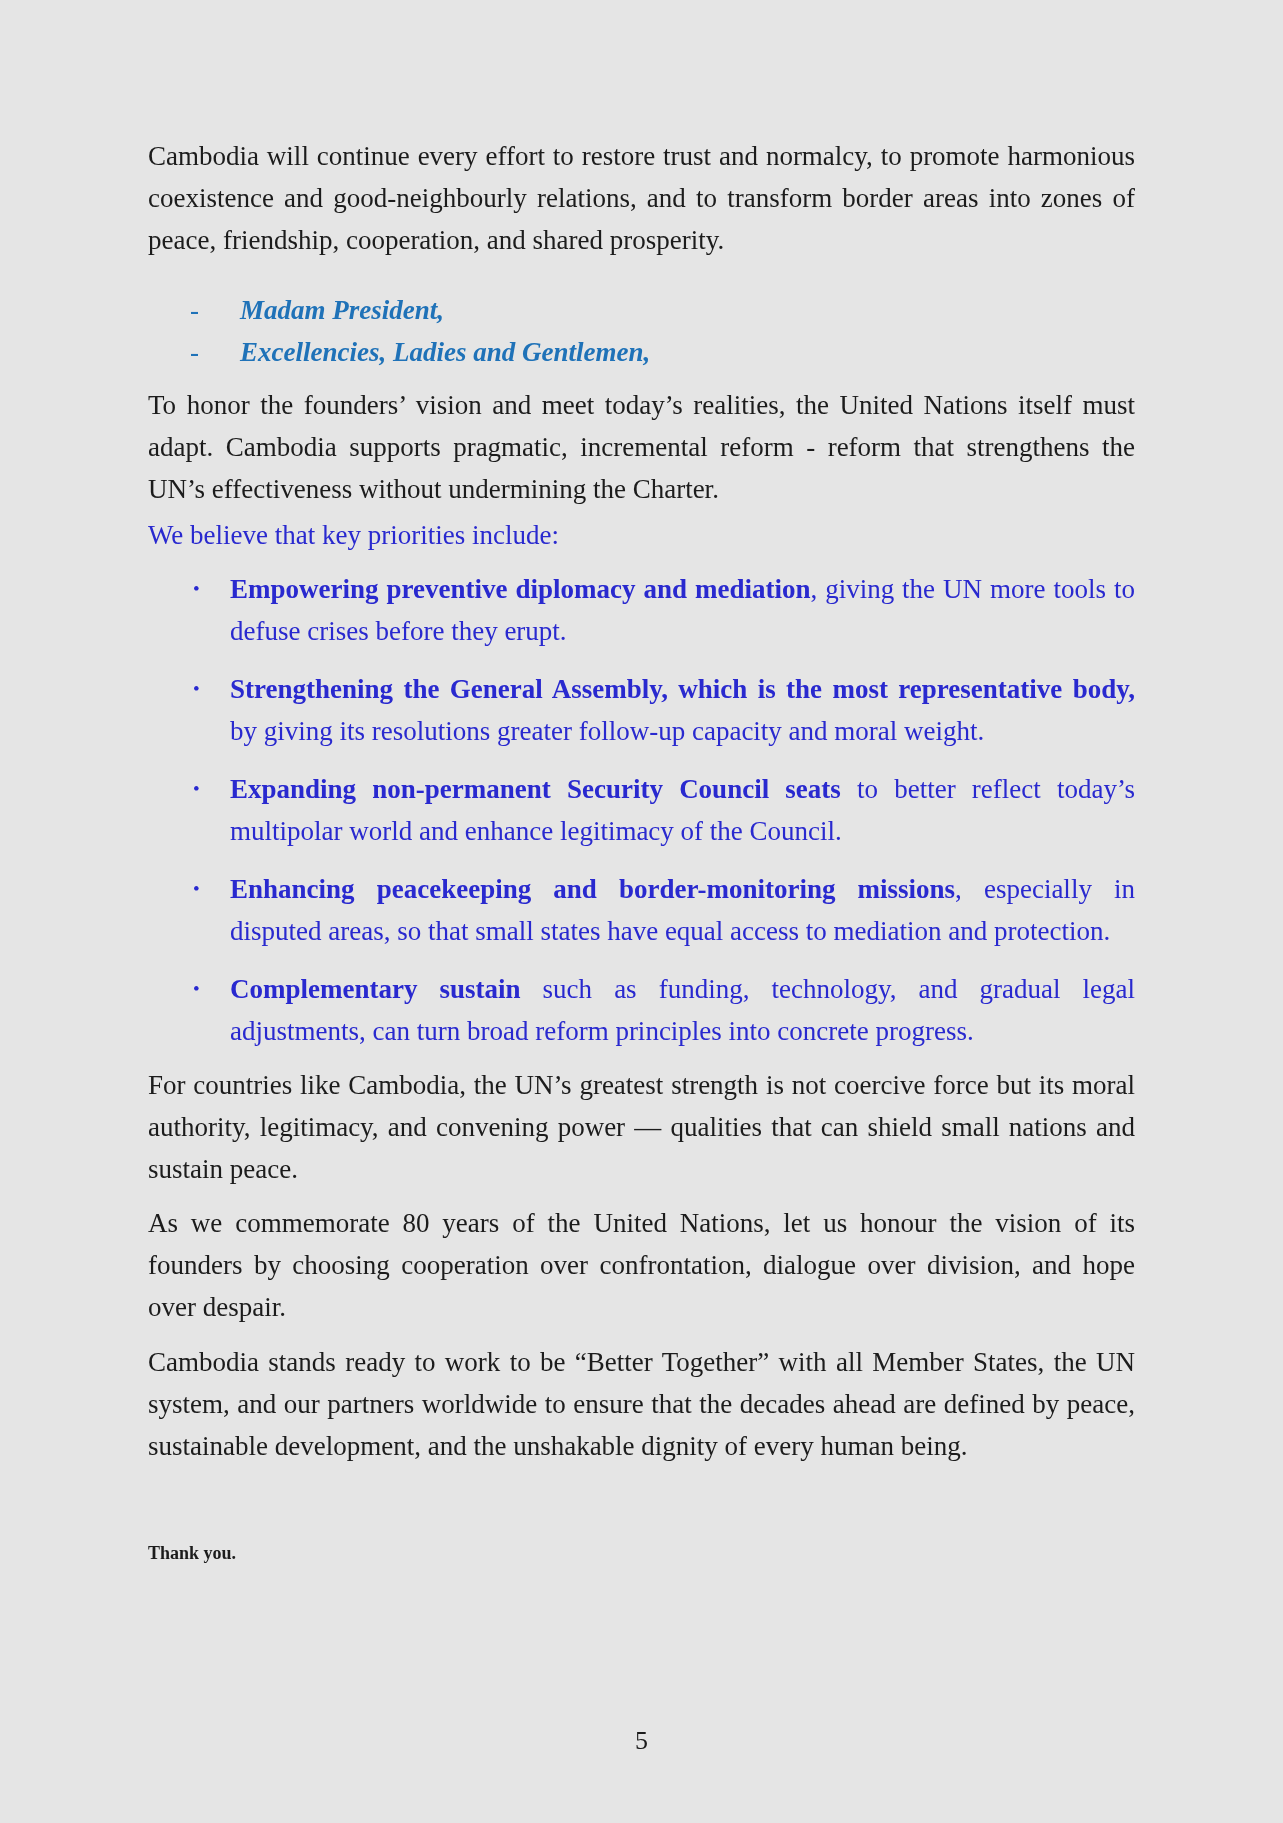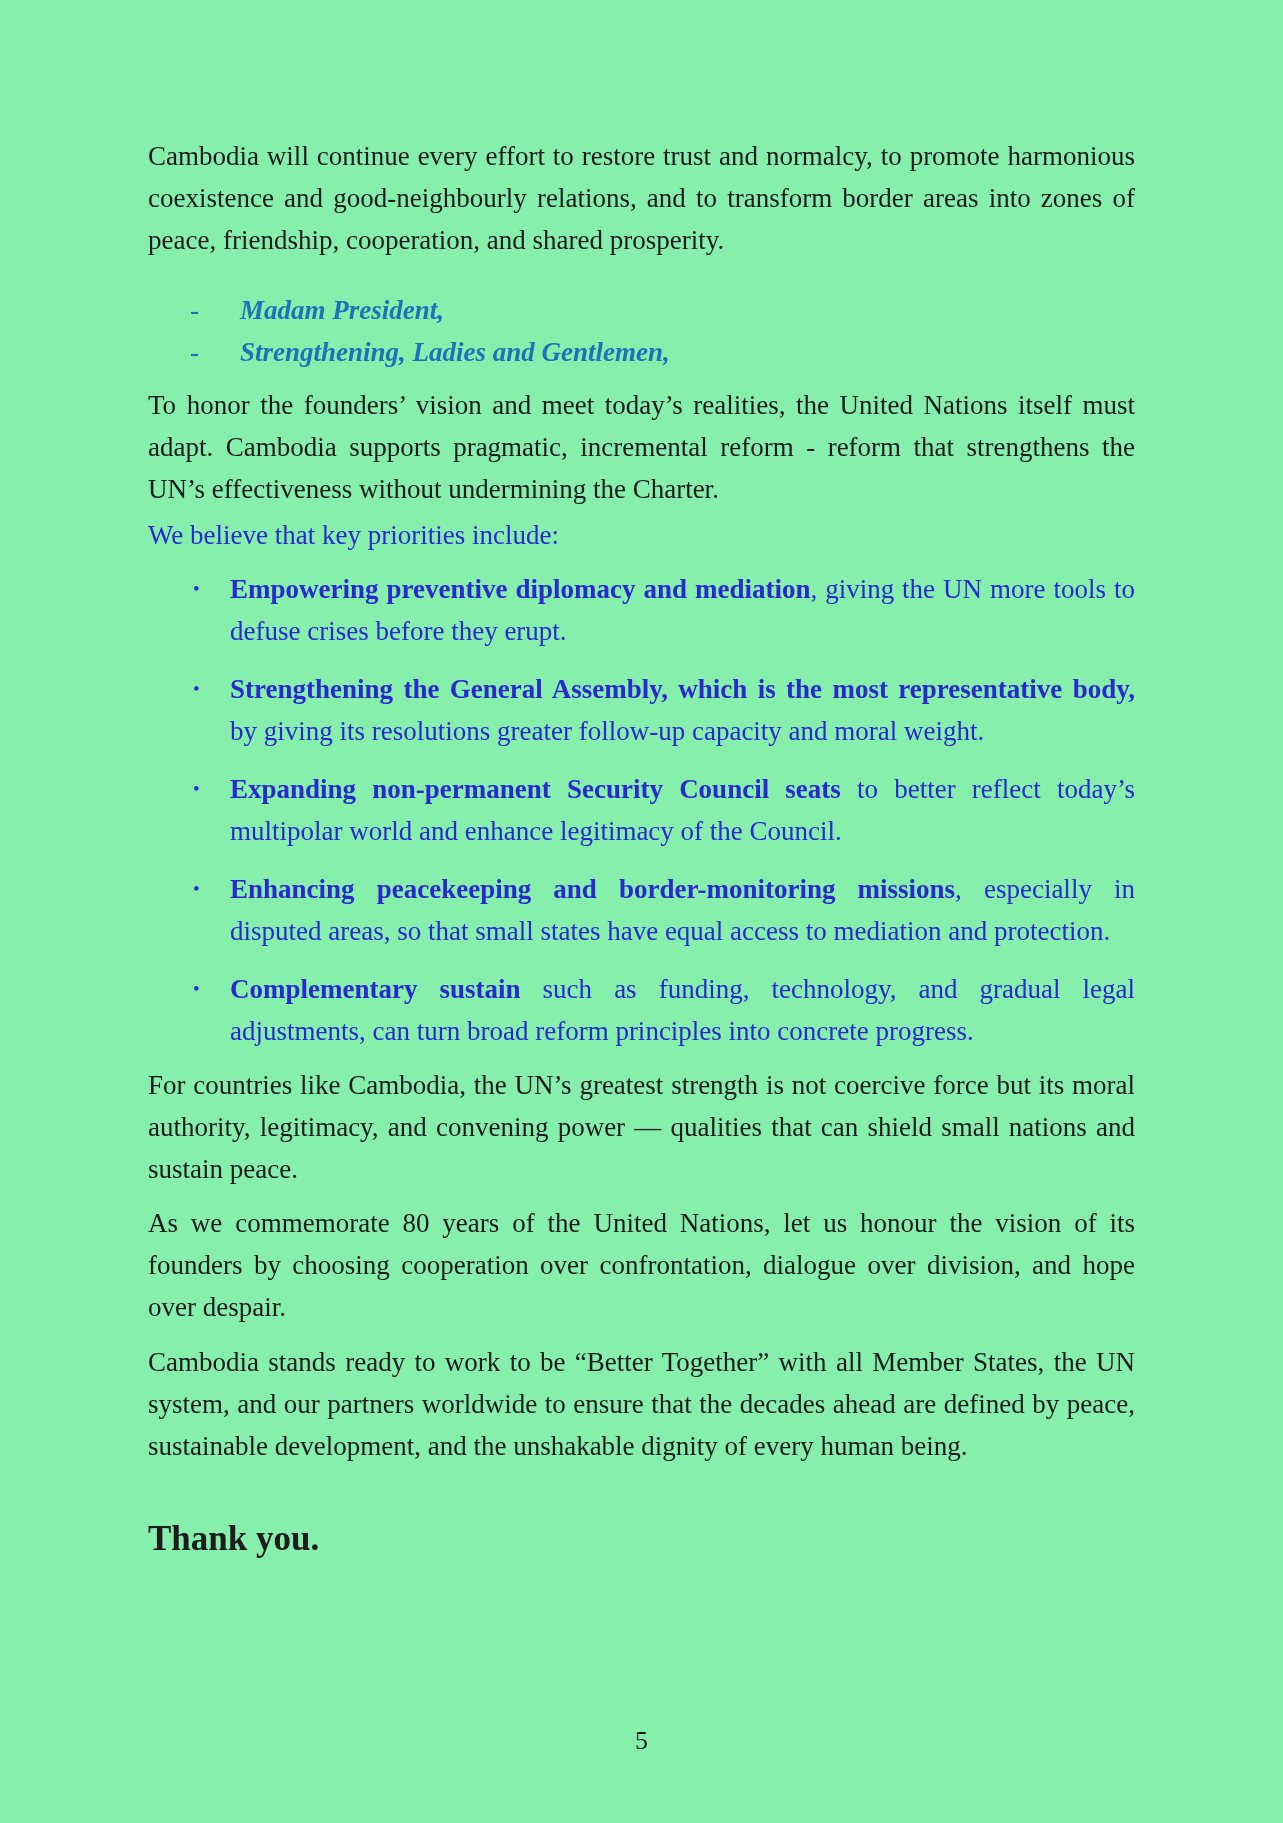--- a/index.html
+++ b/index.html
@@ -9,21 +9,21 @@
   }
   body {
     width: 1283px;
     height: 1823px;
     overflow: hidden;
   }
   .page {
     position: relative;
     width: 1283px;
     height: 1823px;
-    background: #86efac;
+    background: #e5e5e5;
     font-family: "Liberation Serif", "DejaVu Serif", serif;
     color: #1c1c1c;
   }
   .content {
     position: absolute;
     left: 148px;
     right: 148px;
     top: 135px;
   }
   .para {
@@ -74,24 +74,24 @@
   }
   .bullet-text {
     flex: 1 1 auto;
     font-size: 27px;
     line-height: 42px;
     text-align: justify;
   }
   .bullet-text .bhead { font-weight: bold; }
 
   .closing {
-    font-size: 35px;
+    font-size: 18px;
     line-height: 42px;
     font-weight: bold;
-    margin-top: 51px;
+    margin-top: 65px;
   }
   .footer {
     position: absolute;
     left: 0;
     right: 0;
     top: 1720px;
     text-align: center;
     font-size: 26px;
     line-height: 42px;
     color: #1c1c1c;
@@ -105,21 +105,21 @@
 
     <p class="para p1">Cambodia will continue every effort to restore trust and normalcy, to promote harmonious coexistence and good-neighbourly relations, and to transform border areas into zones of peace, friendship, cooperation, and shared prosperity.</p>
 
     <div class="salutations" style="color:#1f72b8;">
       <div class="sal-item">
         <span class="sal-marker">-</span>
         <span>Madam President,</span>
       </div>
       <div class="sal-item">
         <span class="sal-marker">-</span>
-        <span>Strengthening, Ladies and Gentlemen,</span>
+        <span>Excellencies, Ladies and Gentlemen,</span>
       </div>
     </div>
 
     <p class="para p2">To honor the founders’ vision and meet today’s realities, the United Nations itself must adapt. Cambodia supports pragmatic, incremental reform - reform that strengthens the UN’s effectiveness without undermining the Charter.</p>
 
     <div class="lead-in" style="color:#2929cf;">We believe that key priorities include:</div>
 
     <div class="bullets" style="color:#2929cf;">
       <div class="bullet">
         <span class="bullet-marker">•</span>

